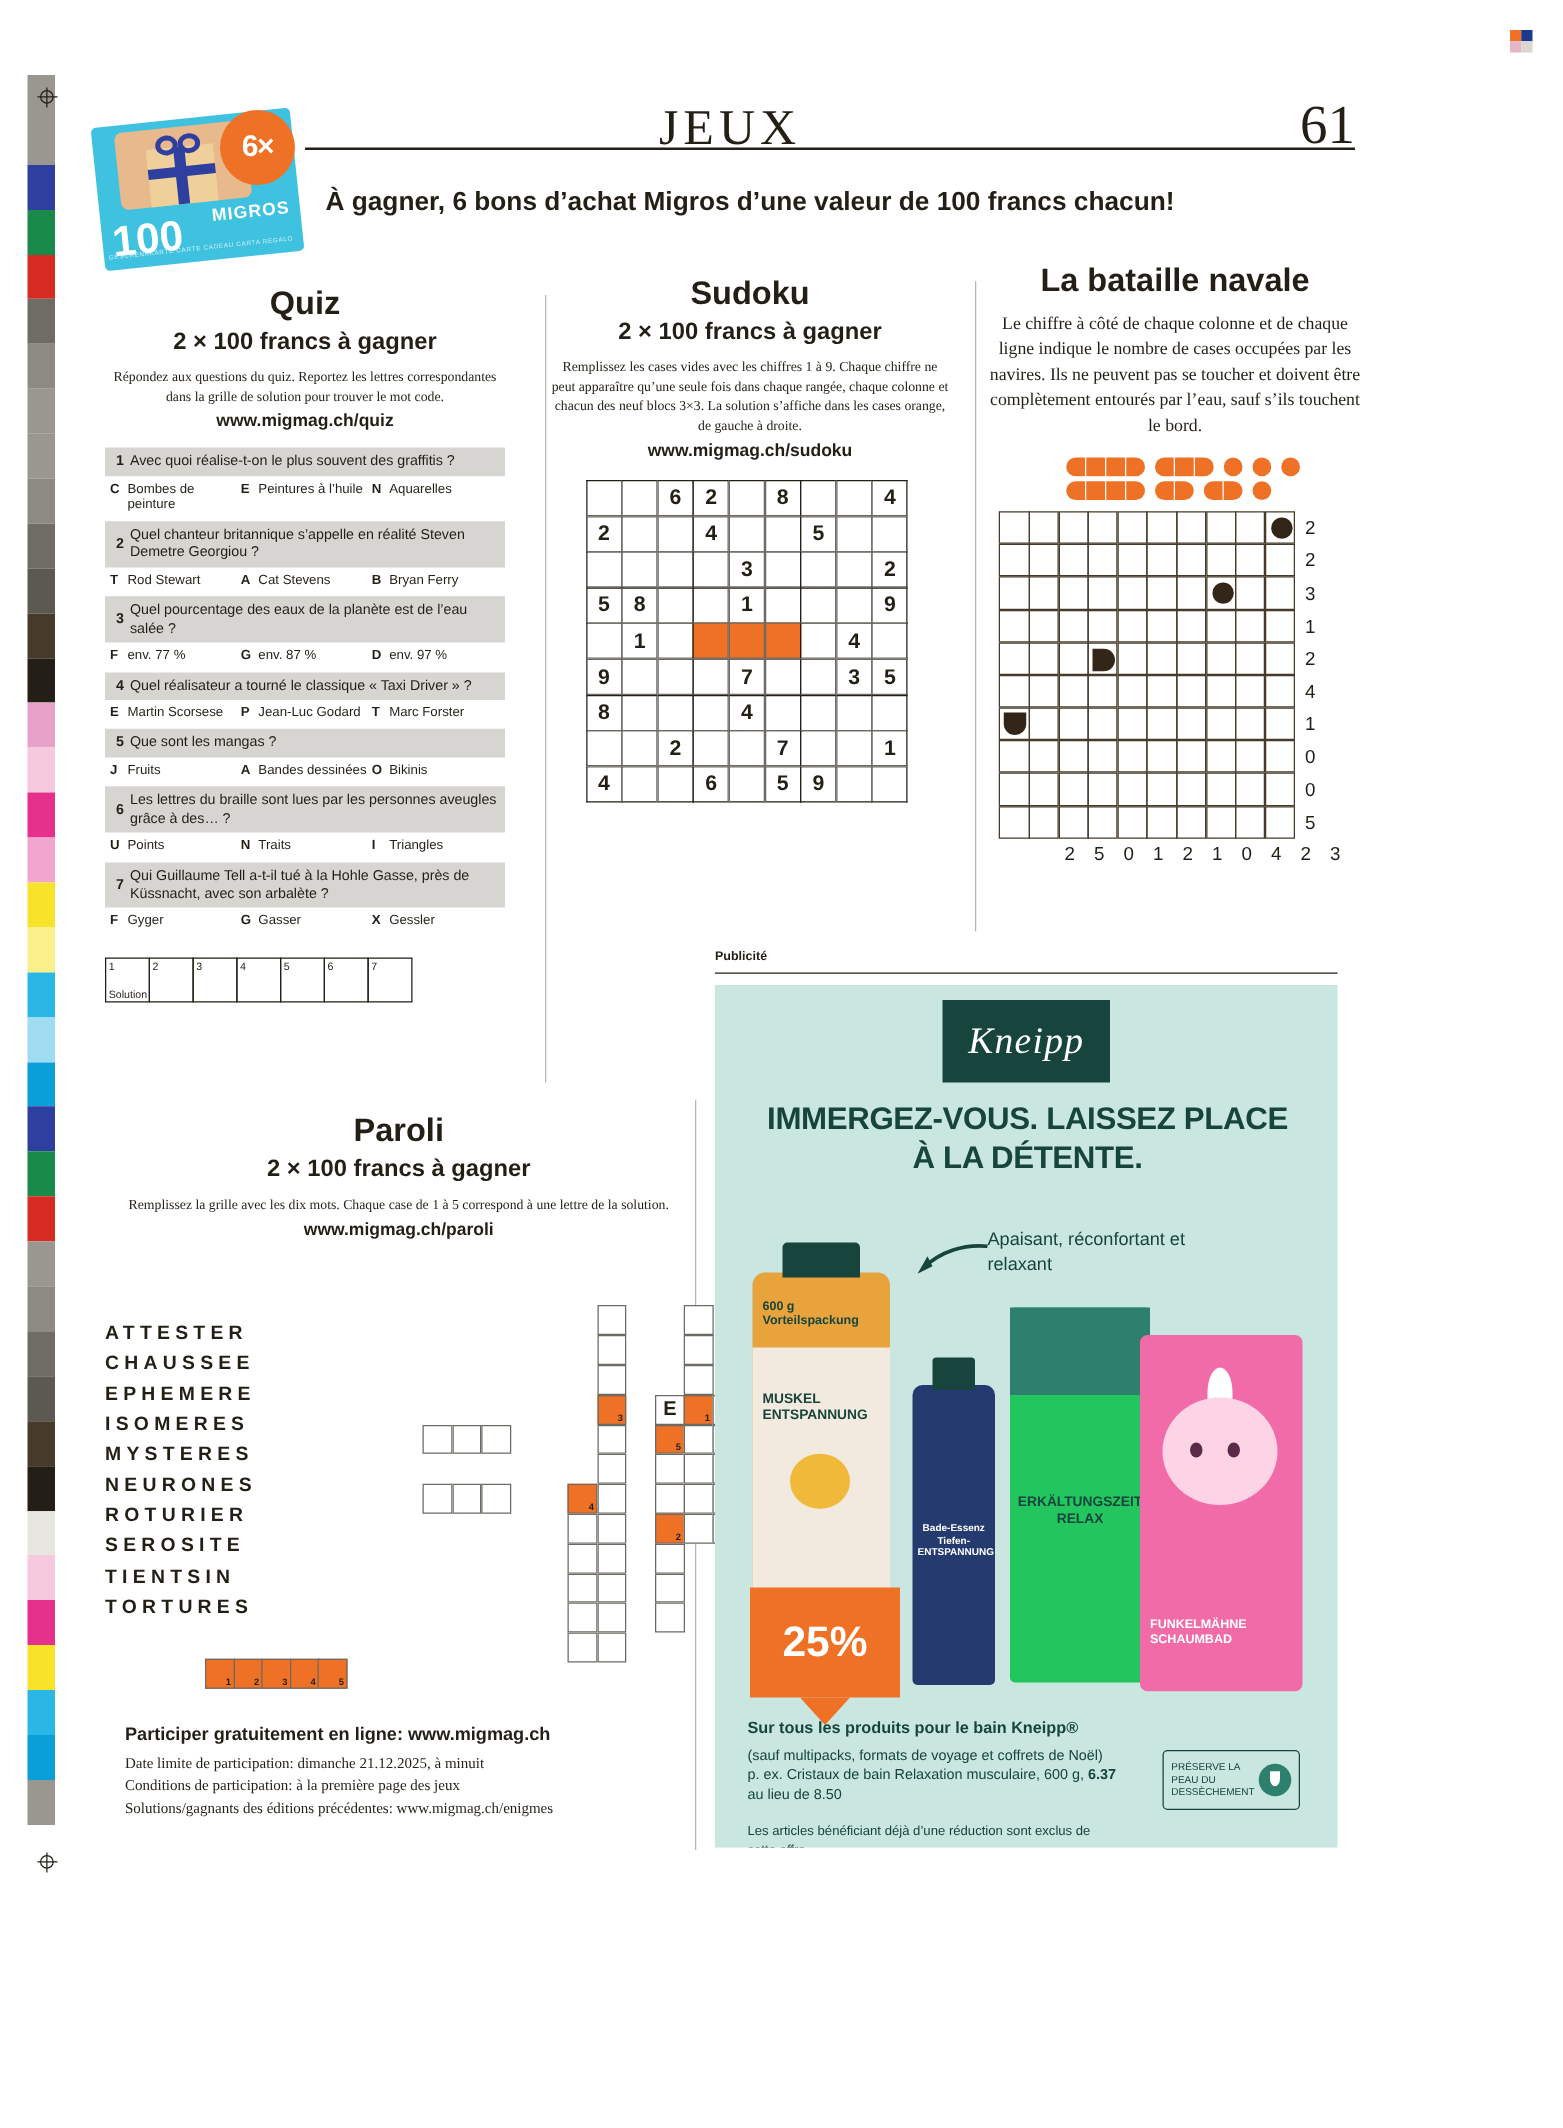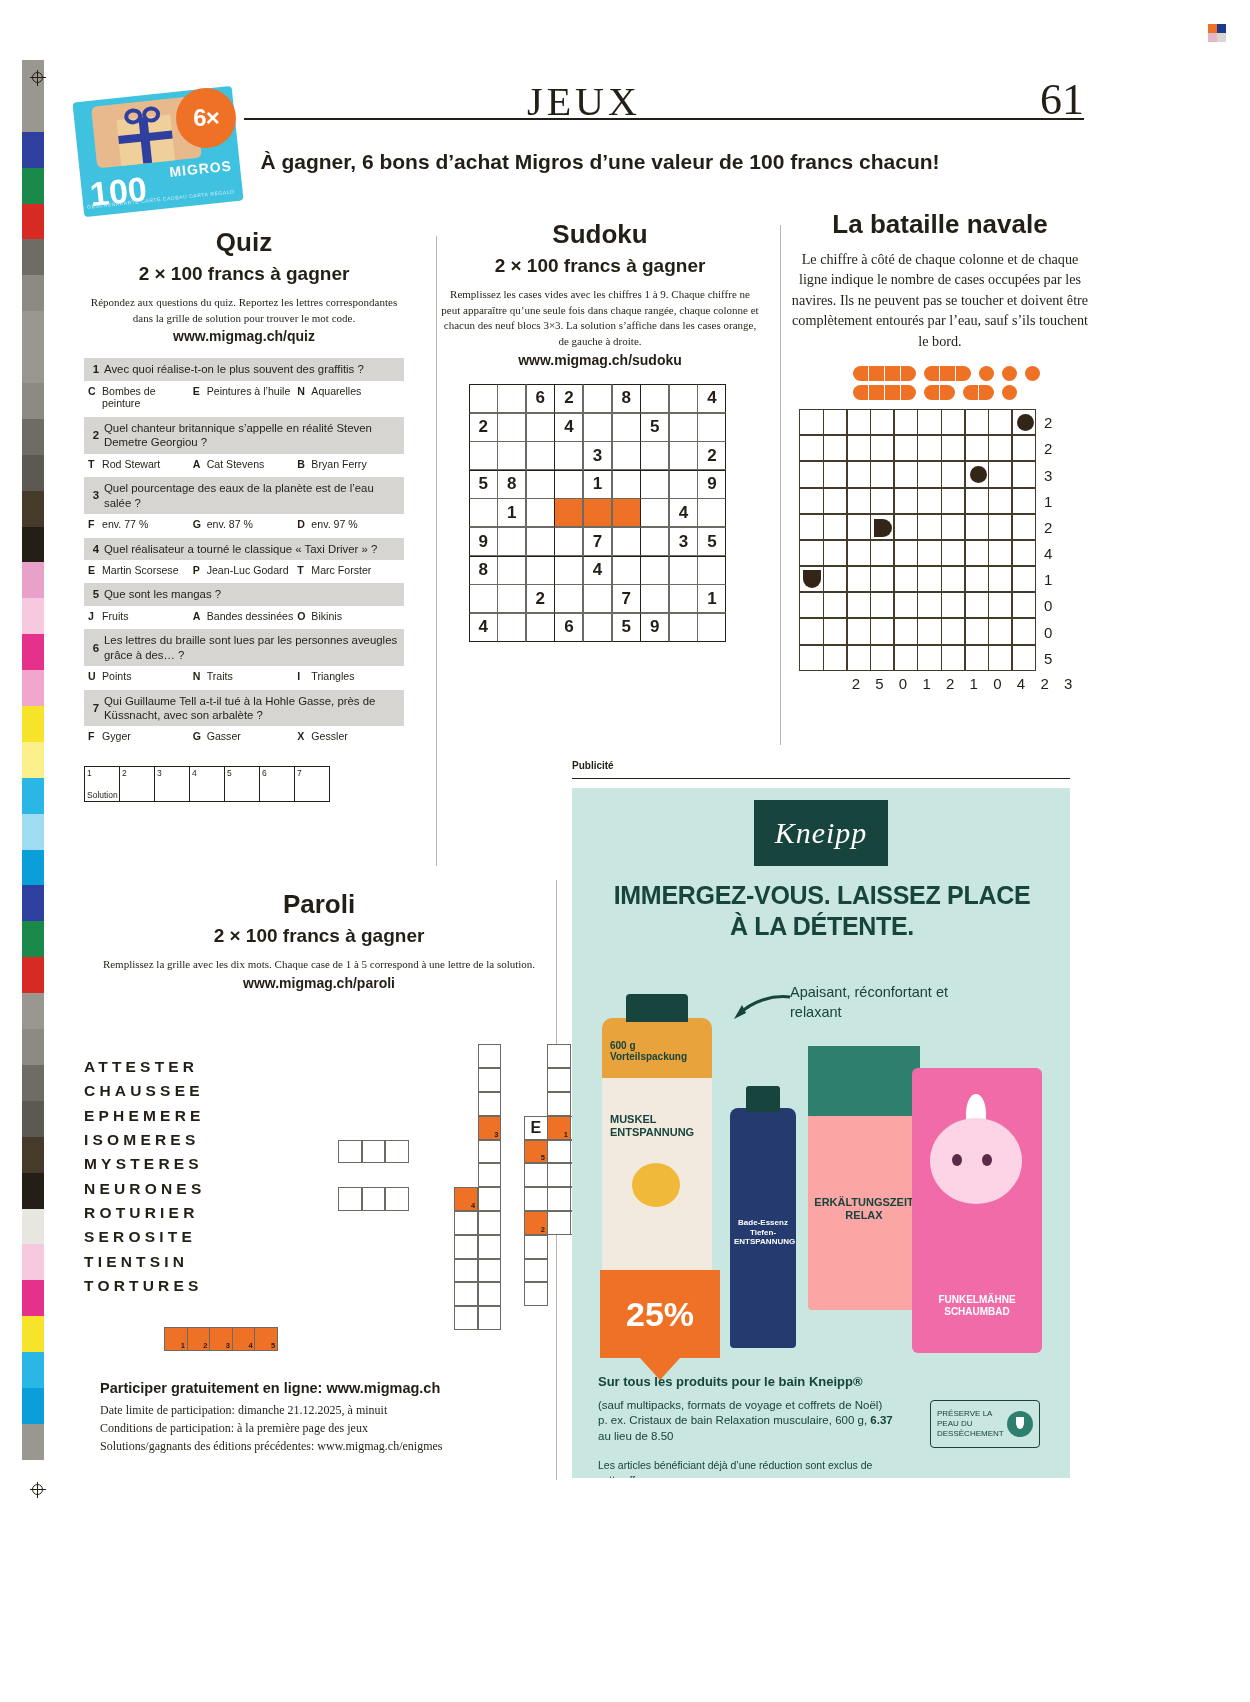--- a/index.html
+++ b/index.html
@@ -144,25 +144,25 @@
   .prod { position:absolute; }
   #p1 { left:30px; top:230px; width:110px; height:330px; background:#e8a33c; border-radius:10px 10px 6px 6px;}
   #p1 .cap { position:absolute; left:24px; top:-24px; width:62px; height:28px; background:#17443c; border-radius:4px 4px 0 0;}
   #p1 .band{ position:absolute; left:0; top:60px; width:100%; height:200px; background:#f2eadf;}
   #p1 .t1 { position:absolute; left:8px; top:95px; width:94px; text-align:left; font-size:11px; font-weight:bold; color:#17443c; line-height:1.15;}
   #p1 .t0 { position:absolute; left:8px; top:22px; font-size:10px; font-weight:bold; color:#17443c;}
   #p1 .flower{ position:absolute; left:30px; top:145px; width:48px; height:44px; background:#f0b93a; border-radius:50%;}
   #p2 { left:158px; top:320px; width:66px; height:240px; background:#253a6e; border-radius:8px 8px 4px 4px;}
   #p2 .cap { position:absolute; left:16px; top:-22px; width:34px; height:26px; background:#17443c; border-radius:3px 3px 0 0;}
   #p2 .lab { position:absolute; left:4px; top:110px; width:58px; text-align:center; font-size:8px; color:#fff; font-weight:bold; line-height:1.2;}
-  #p3 { left:236px; top:258px; width:112px; height:264px; background:#fca5a5; border-radius:4px;}
+  #p3 { left:236px; top:258px; width:112px; height:300px; background:#22c55e; border-radius:4px;}
   #p3 .top { position:absolute; left:0; top:0; width:100%; height:70px; background:#2f7f6e;}
   #p3 .lab { position:absolute; left:6px; top:150px; width:100px; text-align:center; font-size:11px; font-weight:bold; color:#17443c; line-height:1.2;}
   #p4 { left:340px; top:280px; width:130px; height:285px; background:#f06ba8; border-radius:6px;}
-  #p4 .lab { position:absolute; left:8px; bottom:36px; width:114px; text-align:center; font-size:10px; font-weight:bold; color:#fff; line-height:1.15;}
+  #p4 .lab { position:absolute; left:8px; bottom:36px; width:114px; text-align:left; font-size:10px; font-weight:bold; color:#fff; line-height:1.15;}
   #p4 .horn{ position:absolute; left:54px; top:26px; width:20px; height:40px; background:#fff; border-radius:50% 50% 0 0;}
   #p4 .head{ position:absolute; left:18px; top:50px; width:92px; height:86px; background:#fdd3e6; border-radius:50%;}
   #p4 .eye { position:absolute; left:40px; top:86px; width:10px; height:12px; background:#5c2a49; border-radius:50%;}
   #p4 .eye2{ position:absolute; left:70px; top:86px; width:10px; height:12px; background:#5c2a49; border-radius:50%;}
   #badge25 { position:absolute; left:28px; top:482px; width:120px; height:88px; background:#ef7125; }
   #badge25 .pct { position:absolute; inset:0; display:flex; align-items:center; justify-content:center;
                   color:#fff; font-size:34px; font-weight:bold; }
   #badge25 .tri { position:absolute; left:40px; top:88px; width:0; height:0;
                   border-left:20px solid transparent; border-right:20px solid transparent; border-top:22px solid #ef7125;}
   #ad-foot { position:absolute; left:26px; top:586px; width:300px; }

